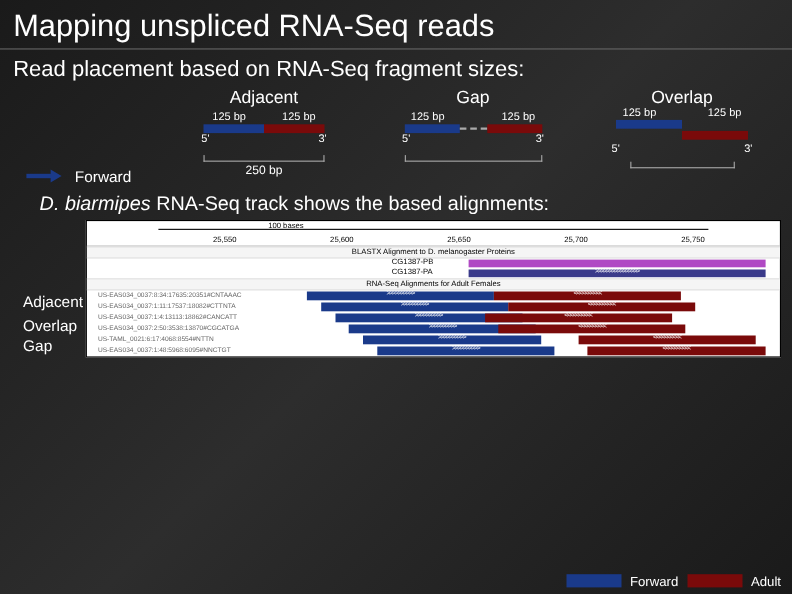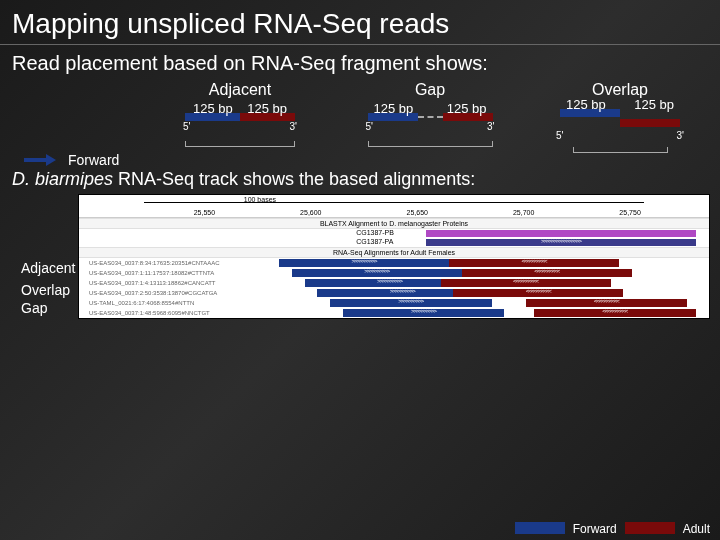--- a/index.html
+++ b/index.html
@@ -14,27 +14,27 @@
 .fwd .arrow-head { right: 0; border-left: 10px solid #1a3a8a; }
 .rev .arrow-body { background: #7a0a0a; left: 8px; }
 .rev .arrow-head { left: 0; border-right: 10px solid #7a0a0a; }
 .diagrams { display: flex; justify-content: flex-start; gap: 10px; padding: 0 10px; margin-top: -50px; margin-left: 140px; }
 .diag { flex: 1; text-align: center; }
 .diag-title { font-size: 16px; margin-bottom: 6px; }
 .reads { position: relative; height: 24px; margin: 2px 0; display: flex; justify-content: center; align-items: center; }
 .read { height: 8px; position: relative; }
 .read-f { background: #1a3a8a; }
 .read-r { background: #7a0a0a; }
-.read-lbl { font-size: 13px; position: absolute; top: -12px; white-space: nowrap; }
+.read-lbl { font-size: 10px; position: absolute; top: -12px; white-space: nowrap; }
 .end-lbl { font-size: 10px; position: absolute; bottom: -11px; }
 .gap-dash { border-top: 2px dashed #aaa; height: 0; }
 .bracket { border-left: 1px solid #aaa; border-right: 1px solid #aaa; border-bottom: 1px solid #aaa; height: 6px; margin: 12px auto 2px; }
 .total-lbl { font-size: 11px; }
 .section2 { font-size: 18px; padding: 14px 12px 4px; }
-.section2 em { font-style: italic; }
+.section2 em { font-style: italic; margin-left: 24px; }
 .track-panel { background: #fff; color: #000; margin: 0 10px; border: 1px solid #000; position: relative; }
 .track-head { text-align: center; font-size: 8px; padding: 2px; border-bottom: 1px solid #ccc; position: relative; }
 .ruler { height: 10px; position: relative; }
 .ruler-line { position: absolute; top: 5px; left: 10%; right: 10%; border-top: 1px solid #000; }
 .tick { position: absolute; top: 2px; font-size: 7px; }
 .track-sub { text-align: center; font-size: 7px; border-top: 1px solid #e0e0e0; border-bottom: 1px solid #e0e0e0; padding: 1px; background: #f5f5f5; }
 .gene-row { height: 9px; position: relative; }
 .gene-bar { position: absolute; height: 7px; top: 1px; background: #b049c4; }
 .gene-bar.g2 { background: #3a3a8a; }
 .gene-lbl { position: absolute; font-size: 7px; }
@@ -47,21 +47,21 @@
 .bar-r { background: #7a0a0a; }
 .chev { color: #fff; font-size: 6px; position: absolute; top: -1px; letter-spacing: -1px; overflow: hidden; white-space: nowrap; width: 100%; text-align: center; }
 .row-lbl { position: absolute; left: -68px; font-size: 14px; color: #fff; }
 .bot-legend { position: absolute; bottom: 4px; right: 10px; display: flex; gap: 8px; font-size: 12px; }
 .bot-legend .sw { width: 50px; height: 12px; display: inline-block; }
 </style>
 </head>
 <body>
 
 <div class="title">Mapping unspliced RNA-Seq reads</div>
-<div class="subtitle">Read placement based on RNA-Seq fragment shows:</div>
+<div class="subtitle">Read placement based on RNA-Seq fragment sizes:</div>
 
 <div style="position:absolute; top:148px; left:0;">
   <div class="legend-row">
     <div class="arrow fwd">
         <div class="arrow-body"></div>
         <div class="arrow-head"></div>
       </div>
     <span style="font-size:14px">Forward</span>
   </div>
 </div>
@@ -73,20 +73,21 @@
       <div class="read read-f" style="width:55px">
           <span class="read-lbl" style="left:8px">125 bp</span>
           <span class="end-lbl" style="left:-2px">5'</span>
         </div>
       <div class="read read-r" style="width:55px">
           <span class="read-lbl" style="right:8px">125 bp</span>
           <span class="end-lbl" style="right:-2px">3'</span>
         </div>
     </div>
     <div class="bracket" style="width:110px"></div>
+    <div class="total-lbl">250 bp</div>
   </div>
 
   <div class="diag">
     <div class="diag-title">Gap</div>
     <div class="reads">
       <div class="read read-f" style="width:50px">
           <span class="read-lbl" style="left:6px">125 bp</span>
           <span class="end-lbl" style="left:-2px">5'</span>
         </div>
       <div class="read gap-dash" style="width:25px"></div>

